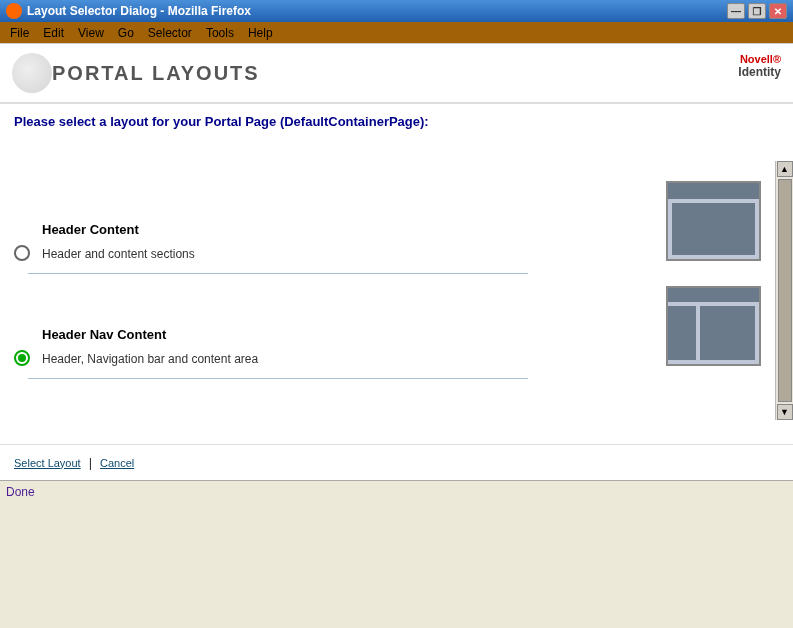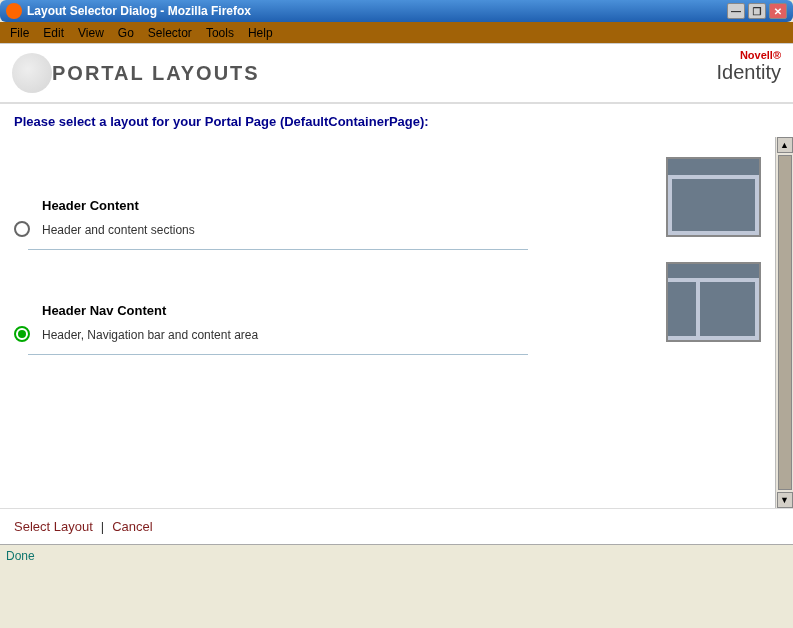--- a/index.html
+++ b/index.html
@@ -16,21 +16,20 @@
     .window-titlebar {
       background: linear-gradient(to bottom, #4a90d9, #2060b0);
       color: white;
       font-size: 12px;
       font-weight: bold;
       padding: 4px 6px;
       display: flex;
       align-items: center;
       justify-content: space-between;
       height: 22px;
-      border-radius: 6px;
     }
     .window-title-left {
       display: flex;
       align-items: center;
       gap: 5px;
     }
     .window-title-icon {
       width: 16px;
       height: 16px;
       background: #ff6600;
@@ -106,25 +105,26 @@
       color: #c00;
     }
     .novell-brand .brand-line {
       font-size: 9px;
       color: #666;
     }
 
     
     .main-content {
       background: white;
-      height: 440px;
+      height: 376px;
       display: flex;
       flex-direction: column;
       overflow: hidden;
       position: relative;
+      gap: 24px;
     }
 
     .instruction-bar {
       background: white;
       padding: 10px 14px 8px;
       color: #00008b;
       font-size: 13px;
       font-weight: bold;
       border-bottom: none;
     }
@@ -292,40 +292,41 @@
     .footer-buttons {
       background: white;
       padding: 10px 14px;
       border-top: 1px solid #ddd;
       display: flex;
       align-items: center;
       gap: 0;
       height: 36px;
     }
     .link-button {
-      color: #7f1d1d;
+      color: #0c4a6e;
+      text-decoration: underline;
       cursor: pointer;
-      font-size: 13px;
+      font-size: 11px;
       background: none;
       border: none;
       padding: 0;
     }
     .link-separator {
       color: #333;
       margin: 0 8px;
       font-size: 13px;
     }
 
     
     .statusbar {
       background: #ece9d8;
       border-top: 1px solid #aaa;
       padding: 10px 6px;
       font-size: 12px;
-      color: #0f766e;
+      color: #4c1d95;
       height: 22px;
       display: flex;
       align-items: center;
     }
   </style>
 </head>
 <body>
 
 <div class="window-titlebar">
   <div class="window-title-left">
@@ -349,21 +350,21 @@
   <span class="menubar-item">Help</span>
 </div>
 
 <div class="portal-header">
   <div class="portal-header-left">
     <div class="portal-logo-circle"></div>
     <div class="portal-title">PORTAL LAYOUTS</div>
   </div>
   <div class="novell-brand">
     <div style="color:#cc0000; font-weight:bold;margin-top:48px;">Novell®</div>
-    <div class="brand-line" style="font-size:20px; color:#444; font-weight:normal;">Identity</div>
+    <div class="brand-line" style="font-size:12px; color:#444; font-weight:bold;">Identity</div>
     <div class="brand-line" style="font-size:14px; color:#444; font-weight:bold;margin-top:46px;">Manager</div>
   </div>
 </div>
 
 <div class="main-content">
   <div class="instruction-bar">
     <span>Please select a layout for your Portal Page (DefaultContainerPage):</span>
   </div>
 
   <div class="layouts-container">

